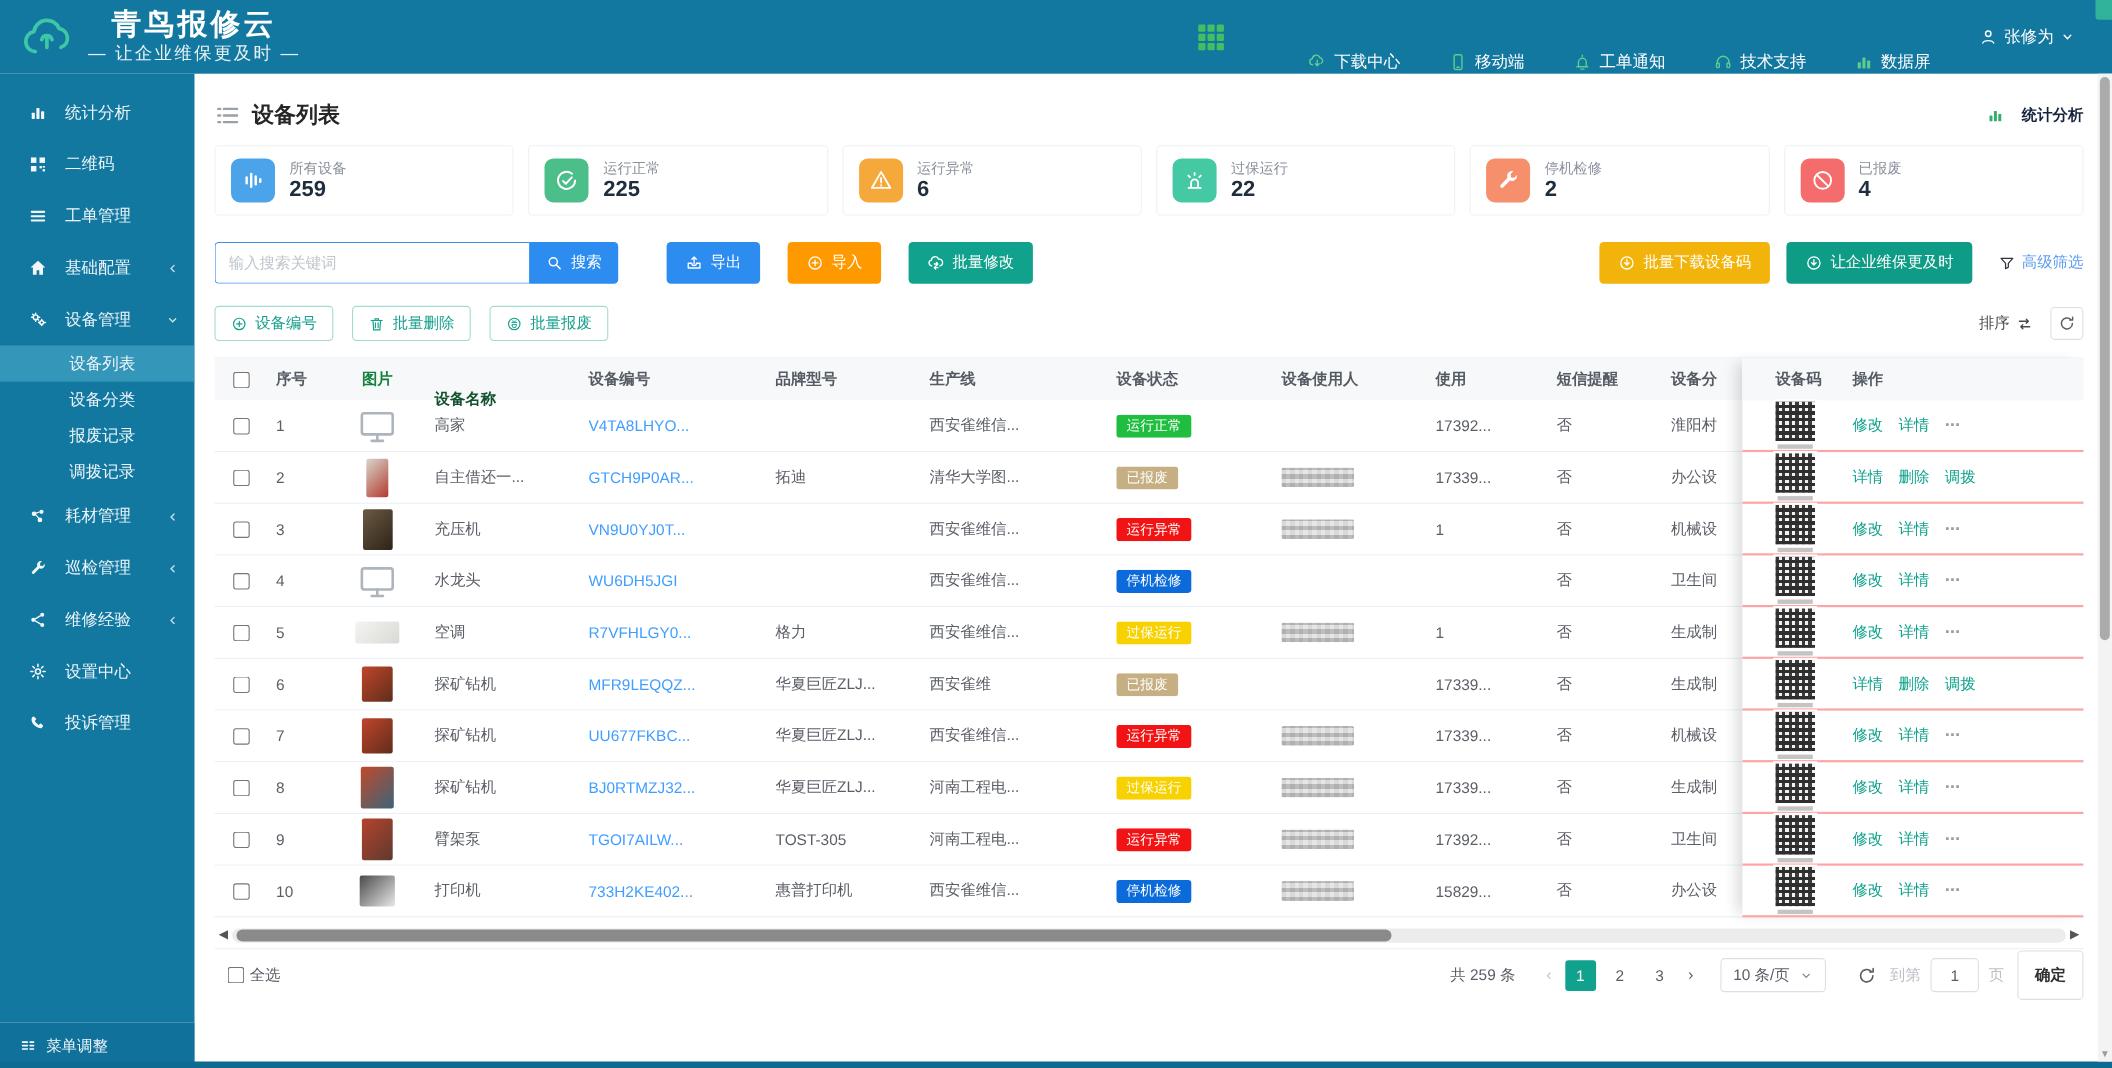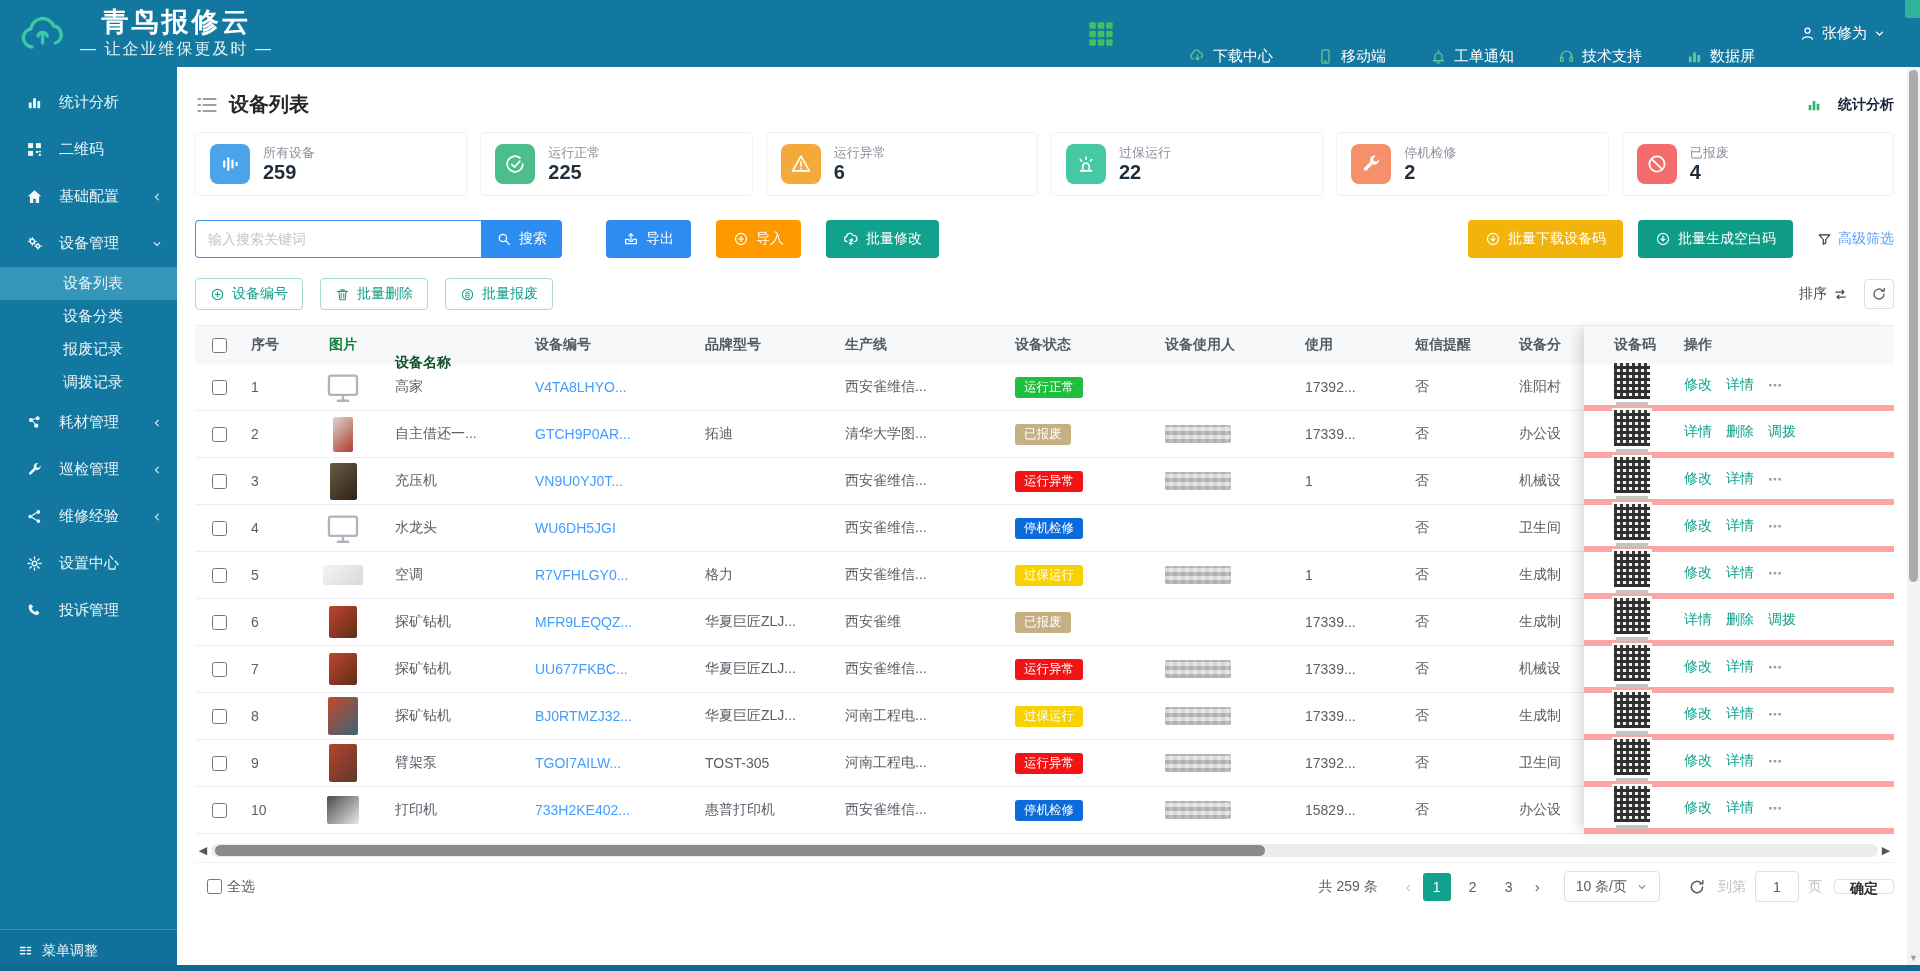--- a/index.html
+++ b/index.html
@@ -113,21 +113,21 @@
   .chk{width:15px;height:15px;accent-color:#10A28C;cursor:pointer;}
   .badge{display:inline-block;padding:3px 9px;border-radius:3px;color:#fff;font-size:12.5px;line-height:15px;}
   .masked{width:66px;height:18px;border-radius:2px;background:repeating-linear-gradient(0deg,rgba(150,150,150,.55) 0 4px,rgba(225,225,225,.55) 4px 8px),repeating-linear-gradient(90deg,#CFCFCF 0 4px,#ECECEC 4px 8px);}
   .thumb-mon{display:flex;color:#AEB4BC;}
   .thumb-mon svg{width:36px;height:31px;}
   .thumb-photo{border-radius:2px;}
 
   
   .frozen{position:absolute;top:0;right:0;width:310px;background:#fff;box-shadow:-9px 0 12px -4px rgba(0,0,0,.14);}
   .f-head{height:38px;background:#F7F8FA;display:flex;align-items:center;font-weight:700;color:#555B63;font-size:14px;}
-  .f-row{height:47px;display:flex;align-items:center;border-bottom:6px solid #fca5a5;}
+  .f-row{height:47px;display:flex;align-items:center;border-bottom:2px solid #fca5a5;}
   .f-qr{width:96px;flex:0 0 96px;display:flex;flex-direction:column;align-items:center;}
   .f-ops{flex:1;padding-left:4px;}
   .qr{width:36px;height:36px;outline:2px solid #fff;background:repeating-linear-gradient(0deg,#2E2E2E 0 3px,transparent 3px 6px),repeating-linear-gradient(90deg,#3A3A3A 0 3px,#F1F1F1 3px 6px);cursor:pointer;}
   .qr-cap{width:32px;height:4px;background:#C4C4C4;margin-top:3px;}
   .ops{display:flex;gap:14px;color:#10A28C;font-size:14px;align-items:center;}
   .ops span{cursor:pointer;white-space:nowrap;}
 
   
   .hscroll{margin-top:9px;display:flex;align-items:center;height:14px;}
   .harrow{color:#555;font-size:11px;width:16px;text-align:center;cursor:pointer;line-height:14px;}
@@ -142,21 +142,21 @@
   .pg-chev{color:#C0C4CC;font-size:15px;padding:0 8px;cursor:pointer;}
   .pg-num{min-width:28px;height:28px;border-radius:3px;display:flex;align-items:center;justify-content:center;color:#5A5E66;cursor:pointer;margin:0 4px;}
   .pg-num.active{background:#10A28C;color:#fff;}
   .pg-size{border:1px solid #DCDFE6;border-radius:4px;height:31px;display:flex;align-items:center;padding:0 11px;gap:9px;margin:0 16px;cursor:pointer;background:#fff;}
   .pg-size .ic{display:flex;color:#8A919C;}
   .pg-size .ic svg{width:12px;height:12px;}
   .pg-refresh{display:flex;color:#5A5E66;margin:0 12px;cursor:pointer;}
   .pg-refresh svg{width:18px;height:18px;}
   .goto{display:flex;align-items:center;gap:9px;color:#BDC1C7;}
   .goto input{width:44px;height:31px;border:1px solid #DCDFE6;border-radius:4px;text-align:center;color:#5A5E66;font-size:14px;outline:none;}
-  .pg-confirm{height:15px;border:1px solid #DCDFE6;border-radius:4px;background:#fff;padding:0 15px;color:#303133;font-weight:600;margin-left:12px;font-size:14px;cursor:pointer;}
+  .pg-confirm{height:45px;border:1px solid #DCDFE6;border-radius:4px;background:#fff;padding:0 15px;color:#303133;font-weight:600;margin-left:12px;font-size:14px;cursor:pointer;}
 
   
   .vscroll{position:absolute;top:0;right:0;width:13px;bottom:6px;background:#F3F3F3;z-index:6;}
   .vthumb{position:absolute;top:3px;left:2px;width:9px;height:57%;background:#ABABAB;border-radius:5px;cursor:pointer;}
   .varrow{position:absolute;bottom:2px;left:0;right:0;text-align:center;color:#9B9B9B;font-size:9px;cursor:pointer;}
 </style>
 </head>
 <body>
 
 <div class="app">
@@ -274,20 +274,28 @@
                 <rect x="3" y="14" width="7" height="7"></rect>
                 <rect x="14" y="14" width="3" height="3"></rect>
                 <rect x="18" y="18" width="3" height="3"></rect>
                 <rect x="18" y="14" width="3" height="2"></rect>
               </svg>
             </span>
             <span>二维码</span>
           </div>
           <div class="menu-item">
             <span class="ic" style="display: flex;">
+              <svg viewBox="0 0 24 24" fill="none" stroke="currentColor" stroke-width="2.6" stroke-linecap="round">
+                <path d="M4 6.5h16M4 12h16M4 17.5h16"></path>
+              </svg>
+            </span>
+            <span>工单管理</span>
+          </div>
+          <div class="menu-item">
+            <span class="ic" style="display: flex;">
               <svg viewBox="0 0 24 24" fill="currentColor">
                 <path d="M12 3l9.5 8.5h-3V21h-4.8v-6h-3.4v6H5.5v-9.5h-3z"></path>
               </svg>
             </span>
             <span>基础配置</span>
             <span class="chev">
               <svg viewBox="0 0 24 24" fill="none" stroke="currentColor" stroke-width="2.4" stroke-linecap="round">
                 <path d="M14.5 6.5L9 12l5.5 5.5"></path>
               </svg>
             </span>
@@ -536,21 +544,21 @@
               </span>
             <span>批量下载设备码</span>
           </button>
           <button class="btn btn-batch-gen">
             <span class="ic">
                 <svg viewBox="0 0 24 24" fill="none" stroke="currentColor" stroke-width="1.8" stroke-linecap="round" stroke-linejoin="round">
                   <circle cx="12" cy="12" r="8.3"></circle>
                   <path d="M12 7.5v7M9 11.8l3 3 3-3"></path>
                 </svg>
               </span>
-            <span>批量生成空白码</span>
+            <span>让企业维保更及时</span>
           </button>
           <span class="adv-filter">
             <span class="ic">
                 <svg viewBox="0 0 24 24" fill="none" stroke="currentColor" stroke-width="1.8" stroke-linejoin="round">
                   <path d="M3.5 4.5h17L14 12v5.5l-4 2V12z"></path>
                 </svg>
               </span>
             <span>高级筛选</span>
           </span>
         </div>

